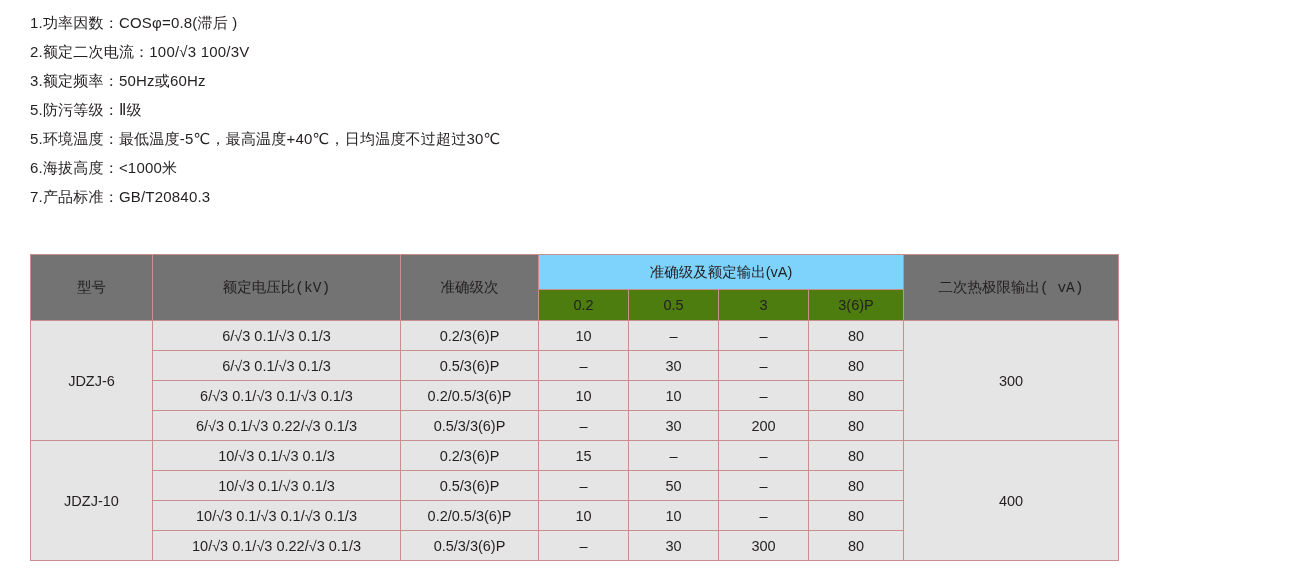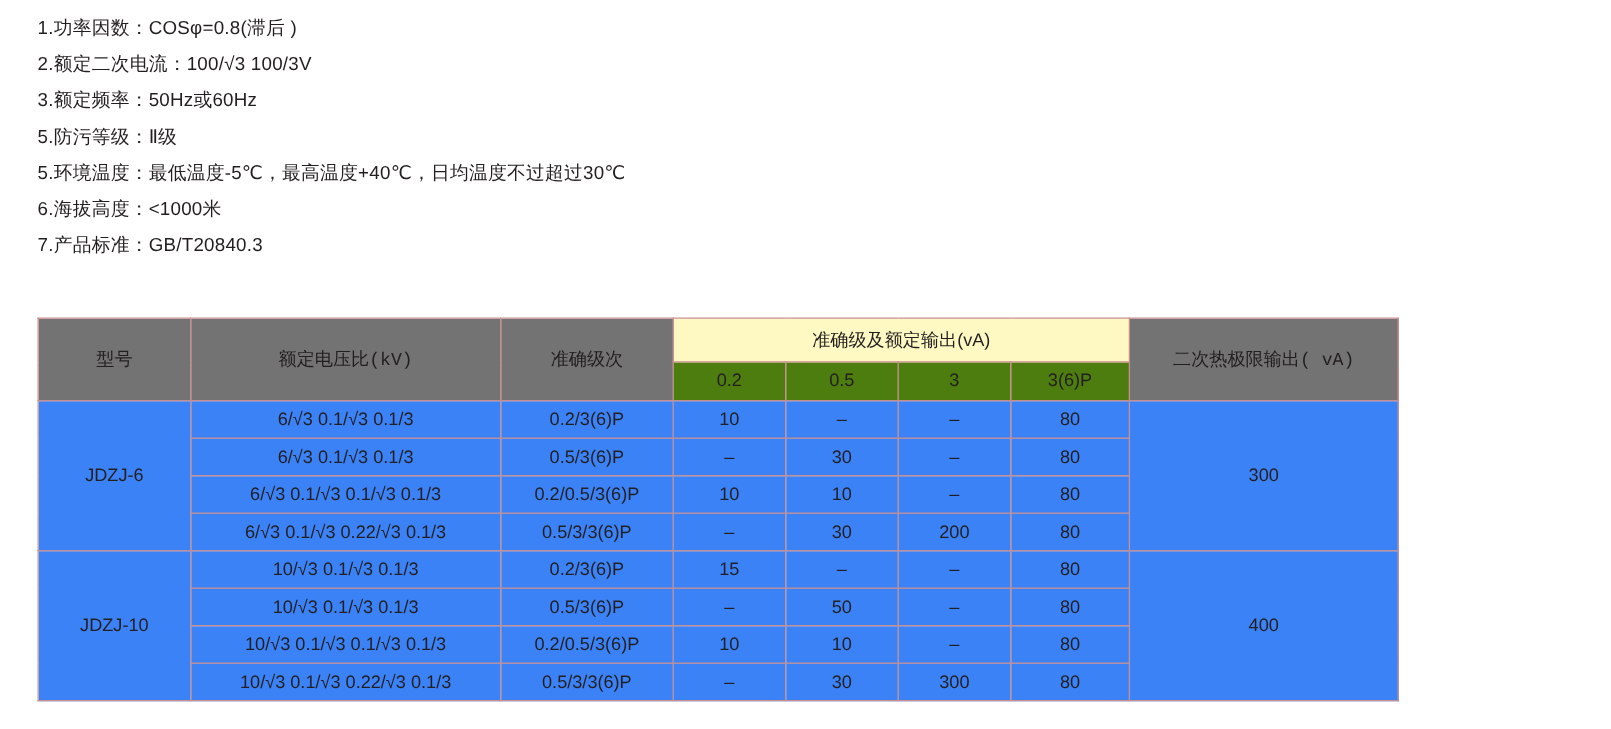--- a/index.html
+++ b/index.html
@@ -41,37 +41,37 @@
   table.main td, table.main th {
     border: 1px solid #c98e8e;
     text-align: center;
     vertical-align: middle;
     font-size: 14.5px;
     font-weight: normal;
     padding: 0;
     color: #231f20;
   }
   .hdr {
-    background: #fef9c3;
+    background: #7dd3fc;
     height: 34px;
     font-size: 15px;
   }
   .hdr-tall {
     background: #737373;
     font-size: 15px;
     font-family: Liberation Mono, monospace;
   }
   .sub {
     background: #4d7c0f;
     height: 30px;
     font-size: 14px;
   }
   .body-cell {
     height: 29px;
-    background: #3b82f6;
+    background: #e5e5e5;
   }
   .model-cell {
     font-size: 15px;
   }
   .ratio-cell {
     font-size: 14.5px;
     white-space: nowrap;
   }
   .therm-cell {
     font-size: 15px;

